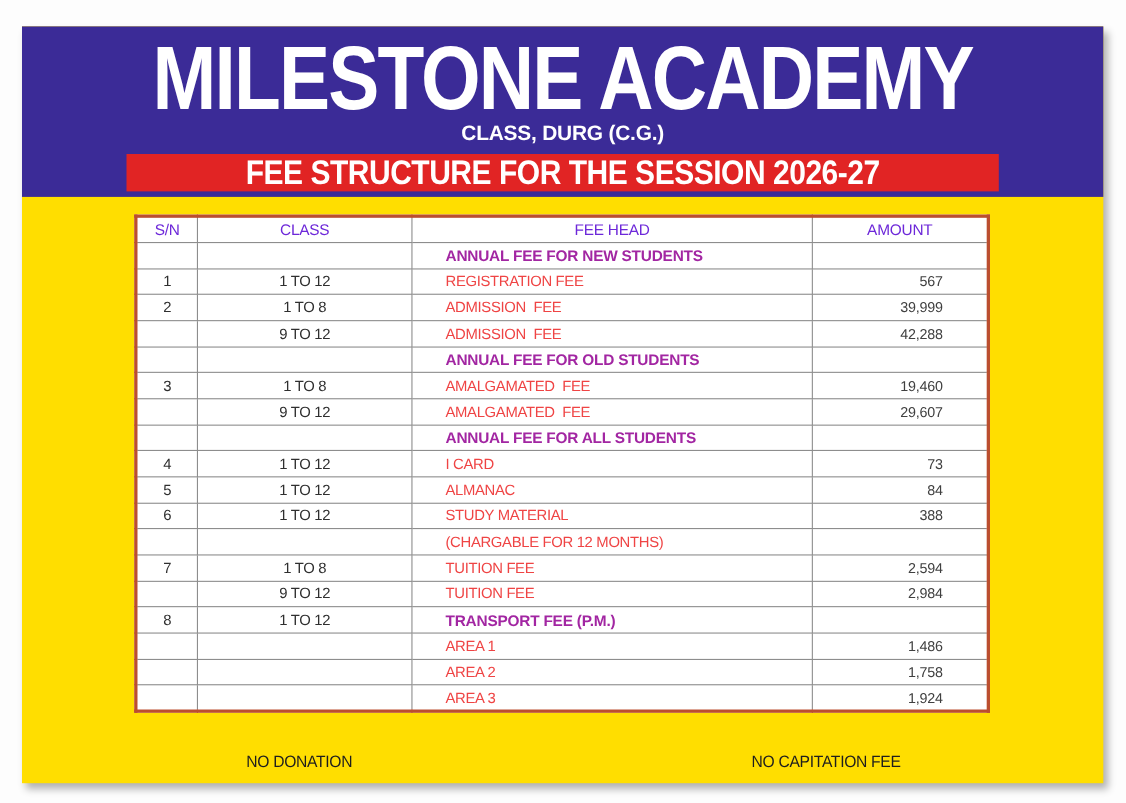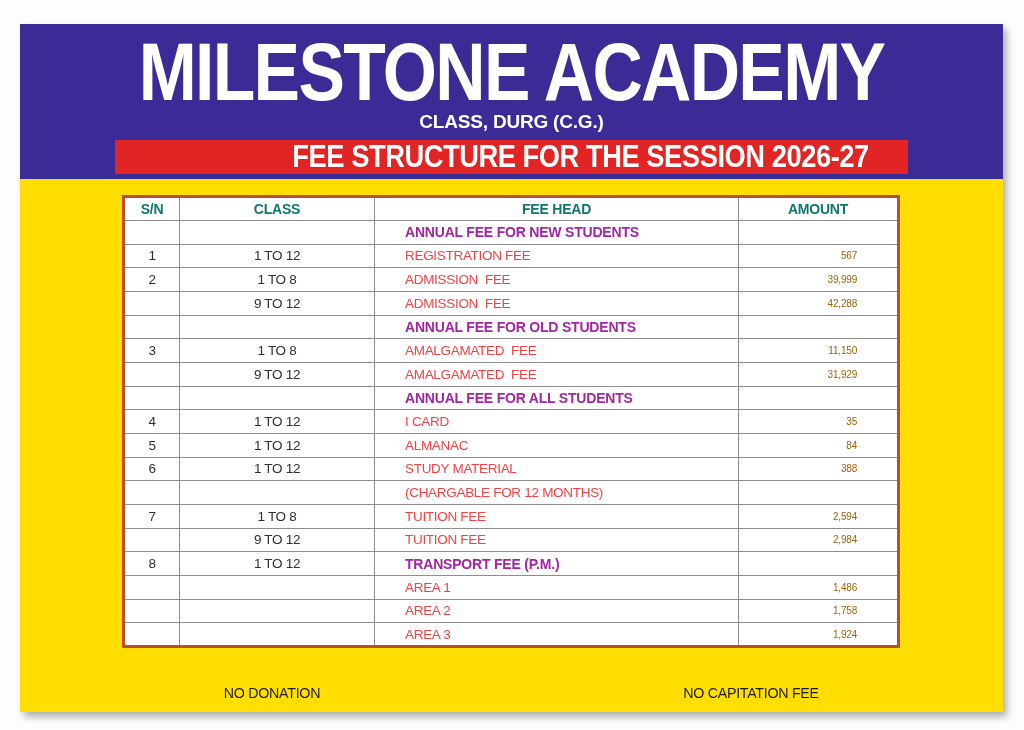--- a/index.html
+++ b/index.html
@@ -47,21 +47,21 @@
     font-size: 19px;
     letter-spacing: -0.2px;
   }
   .banner {
     position: absolute;
     left: 95px; top: 116px;
     width: 793px; height: 34px;
     background: #e12424;
     display: flex;
     align-items: center;
-    justify-content: flex-end;
+    justify-content: center;
   }
   .banner span {
     color: #ffffff;
     font-weight: bold;
     font-size: 31px;
     letter-spacing: -0.5px;
     transform: scaleX(0.88);
     white-space: nowrap;
   }
   .fee-table {
@@ -74,22 +74,22 @@
     border: 3px solid #bb4e2f;
   }
   .fee-table th, .fee-table td {
     border: 1.5px solid #8d8d8d;
     vertical-align: middle;
     overflow: hidden;
   }
   .fee-table thead tr { height: 24px; }
   .fee-table tbody tr { height: 21px; }
   .fee-table th {
-    color: #0f766e;
-    font-weight: bold;
+    color: #6d28d9;
+    font-weight: normal;
     font-size: 14px;
     text-align: center;
     letter-spacing: -0.2px;
     margin-top: 30px;
   }
   .col-sn, .col-class {
     text-align: center;
     color: #2f2f2f;
     font-size: 13.5px;
     letter-spacing: -0.3px;
@@ -98,22 +98,22 @@
     text-align: left;
     padding-left: 30px;
     color: #ef4444;
     font-size: 13.5px;
     letter-spacing: -0.3px;
     white-space: pre;
   }
   .col-amount {
     text-align: right;
     padding-right: 40px;
-    color: #a16207;
-    font-size: 10px;
+    color: #404040;
+    font-size: 13px;
     letter-spacing: -0.2px;
   }
   .row-section .col-fee-head {
     color: #a226a2;
     font-weight: bold;
     font-size: 14px;
     letter-spacing: -0.2px;
     margin-left: 36px;
   }
   .footer-note {
@@ -184,39 +184,39 @@
         <tr class="row-section">
           <td class="col-sn"></td>
           <td class="col-class"></td>
           <td class="col-fee-head">ANNUAL FEE FOR OLD STUDENTS</td>
           <td class="col-amount"></td>
         </tr>
         <tr class="row-data">
           <td class="col-sn">3</td>
           <td class="col-class">1 TO 8</td>
           <td class="col-fee-head">AMALGAMATED  FEE</td>
-          <td class="col-amount">11,150</td>
+          <td class="col-amount">19,460</td>
         </tr>
         <tr class="row-data">
           <td class="col-sn"></td>
           <td class="col-class">9 TO 12</td>
           <td class="col-fee-head">AMALGAMATED  FEE</td>
-          <td class="col-amount">31,929</td>
+          <td class="col-amount">29,607</td>
         </tr>
         <tr class="row-section">
           <td class="col-sn"></td>
           <td class="col-class"></td>
           <td class="col-fee-head">ANNUAL FEE FOR ALL STUDENTS</td>
           <td class="col-amount"></td>
         </tr>
         <tr class="row-data">
           <td class="col-sn">4</td>
           <td class="col-class">1 TO 12</td>
           <td class="col-fee-head">I CARD</td>
-          <td class="col-amount">35</td>
+          <td class="col-amount">73</td>
         </tr>
         <tr class="row-data">
           <td class="col-sn">5</td>
           <td class="col-class">1 TO 12</td>
           <td class="col-fee-head">ALMANAC</td>
           <td class="col-amount">84</td>
         </tr>
         <tr class="row-data">
           <td class="col-sn">6</td>
           <td class="col-class">1 TO 12</td>

